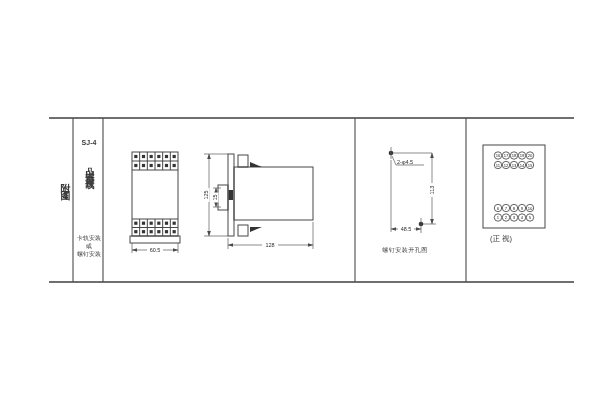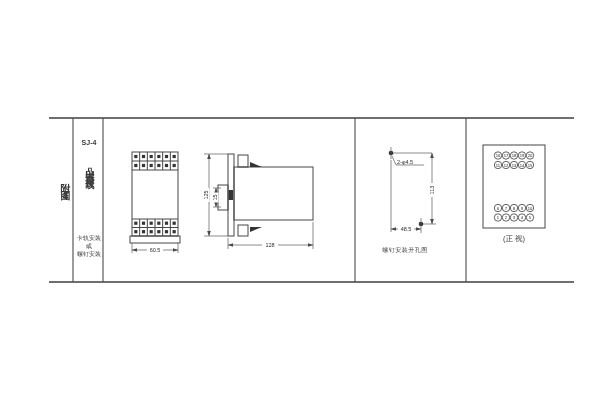--- a/index.html
+++ b/index.html
@@ -9,21 +9,21 @@
     overflow:hidden;
   }
   .stage svg{position:absolute;left:0;top:0;}
   .ovl{position:absolute;color:#3a3a3a;}
   .vtext{writing-mode:vertical-rl;text-orientation:upright;}
   .figidx{left:58px;top:175px;font-size:10px;letter-spacing:8px;font-weight:600;}
   .model{left:72px;top:139px;width:34px;text-align:center;font-size:7px;font-weight:700;}
   .wiring{left:83px;top:160px;font-size:9px;letter-spacing:2.5px;font-weight:600;}
   .mountnote{left:71px;top:234px;width:36px;text-align:center;font-size:6px;line-height:8px;}
   .drillcap{left:374px;top:246px;width:62px;text-align:center;font-size:6px;letter-spacing:0.5px;}
-  .termcap{left:492px;top:234px;width:44px;text-align:center;font-size:7.5px;}
+  .termcap{left:479px;top:234px;width:44px;text-align:center;font-size:7.5px;}
   
   .ln{stroke:#3f3f3f;stroke-width:1.4;fill:none;}
   .dv{stroke:#4a4a4a;stroke-width:1.1;fill:none;}
   .ol{stroke:#474747;stroke-width:1;fill:none;}
   .thin{stroke:#5a5a5a;stroke-width:0.7;fill:none;}
   .dim{stroke:#5a5a5a;stroke-width:0.7;fill:none;}
   .dk{fill:#333333;stroke:none;}
   .dtx{font-family:"Liberation Sans","DejaVu Sans",sans-serif;font-size:5.5px;fill:#2e2e2e;}
   .wbg{fill:#ffffff;stroke:none;}
   .term-c{fill:none;stroke:#3c3c3c;stroke-width:0.8;}

